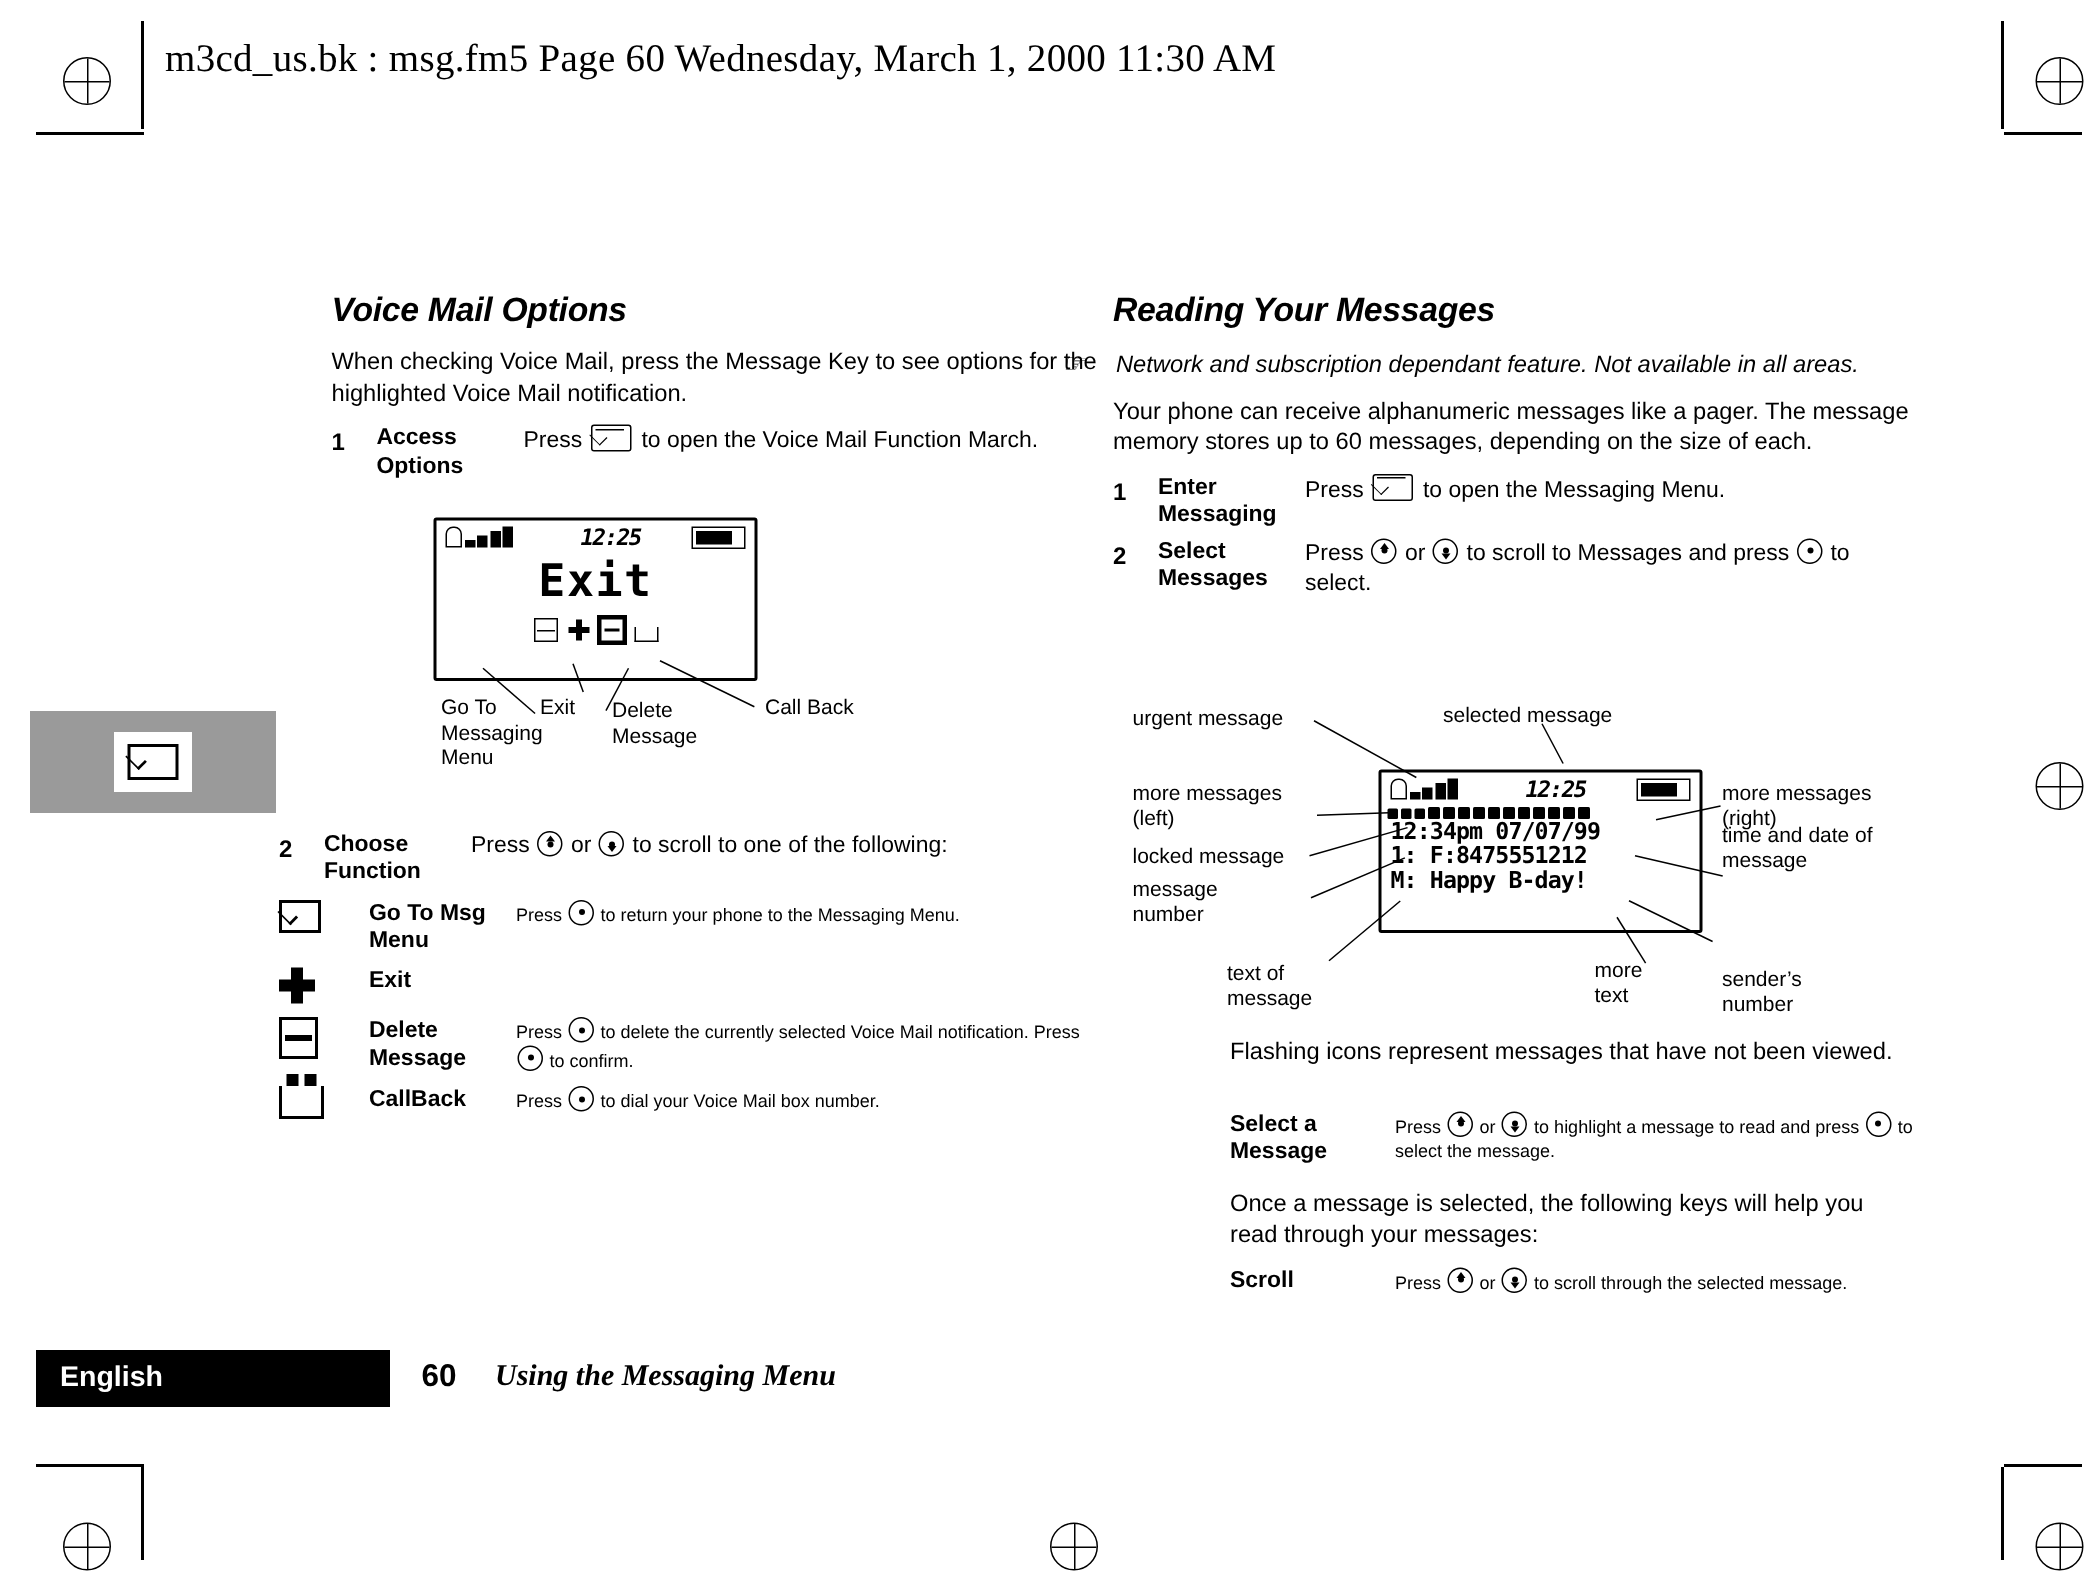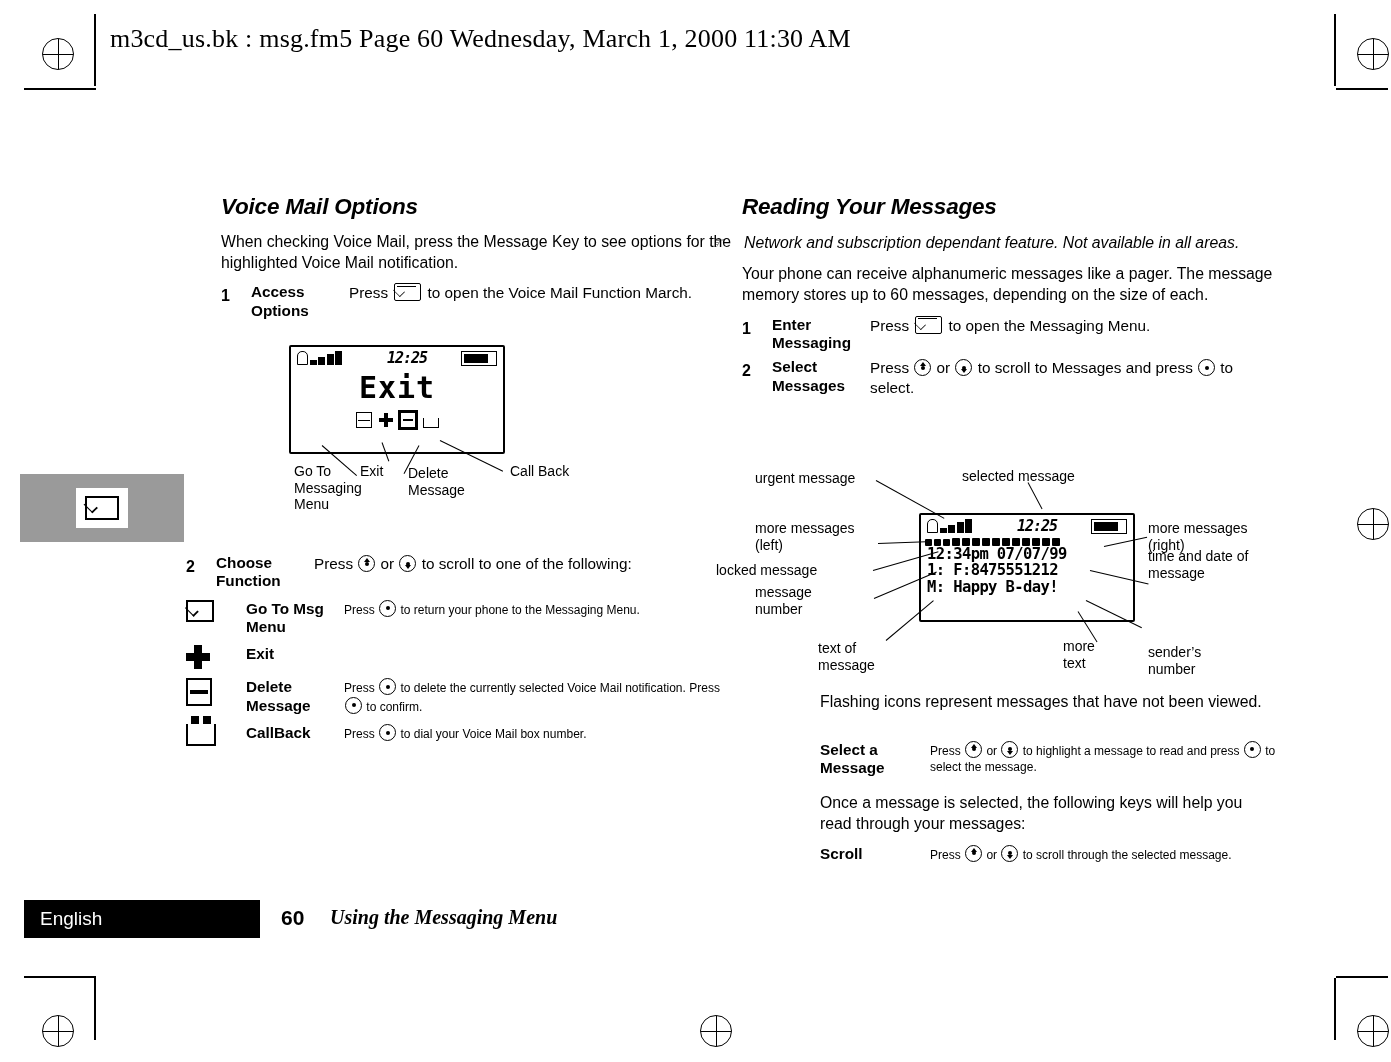--- a/index.html
+++ b/index.html
@@ -131,21 +131,21 @@
     position:absolute;left:50%;top:50%;transform:translate(-50%,-50%);
     width:52px;height:40px;background:#fff;display:flex;align-items:center;justify-content:center;
   }
   .tab .env{width:30px;height:20px;border:2px solid #000;position:relative;}
   .tab .env:after{content:"";position:absolute;left:2px;top:1px;width:12px;height:12px;
     border-right:2px solid #000;border-bottom:2px solid #000;transform:rotate(45deg) scale(.9,.55);
     transform-origin:left top;}
 
   
   .foot-black{position:absolute;left:24px;top:900px;width:236px;height:38px;background:#000;}
-  .foot-black span{color:#fff;font-weight:normal;font-size:19px;position:absolute;left:16px;top:8px;}
+  .foot-black span{color:#fff;font-weight:bold;font-size:19px;position:absolute;left:16px;top:8px;}
   .foot-pg{position:absolute;left:281px;top:906px;font-weight:bold;font-size:21px;}
   .foot-ttl{position:absolute;left:330px;top:906px;font-family:"Liberation Serif",serif;
     font-weight:bold;font-size:20px;font-style:italic;}
 
   
   .ic{width:26px;height:24px;position:relative;}
   .ic-msg{border:2px solid #000;width:24px;height:18px;}
   .ic-msg:after{content:"";position:absolute;left:2px;top:1px;width:11px;height:11px;
     border-right:2px solid #000;border-bottom:2px solid #000;transform:rotate(45deg) scale(.95,.55);
     transform-origin:left top;}
@@ -385,21 +385,21 @@
 
   <div class="lbl" style="left:755px;top:470px;">
     <span>urgent message</span>
   </div>
   <div class="lbl" style="left:933px;top:468px;margin-left:29px;">
     <span>selected message</span>
   </div>
   <div class="lbl" style="left:755px;top:520px;width:120px;">
     <span>more messages (left)</span>
   </div>
-  <div class="lbl" style="left:716px;top:562px;width:120px;">
+  <div class="lbl" style="left:755px;top:562px;width:120px;">
     <span>locked message</span>
   </div>
   <div class="lbl" style="left:755px;top:584px;width:92px;">
     <span>message number</span>
   </div>
   <div class="lbl" style="left:818px;top:640px;width:78px;">
     <span>text of message</span>
   </div>
   <div class="lbl" style="left:1148px;top:520px;width:122px;">
     <span>more messages (right)</span>

